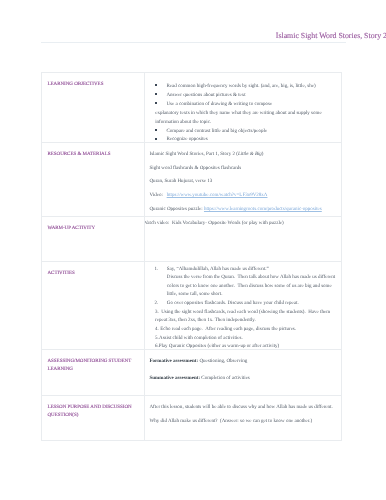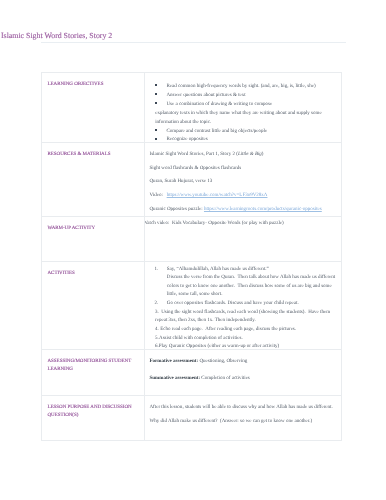--- a/index.html
+++ b/index.html
@@ -1,21 +1,21 @@
 <!DOCTYPE html>
 <html><head>
 <meta charset="utf-8">
 <style>
   html,body{margin:0;padding:0;}
   body{width:386px;height:500px;background:#ffffff;
        font-family:"Liberation Serif","DejaVu Serif",serif;overflow:hidden;
        -webkit-font-smoothing:antialiased;text-rendering:geometricPrecision;}
   .page{position:relative;width:386px;height:500px;background:#ffffff;}
 
-  .doc-title{position:absolute;left:1px;top:32.3px;width:386px;text-align:left;
+  .doc-title{position:absolute;left:1px;top:32.3px;width:386px;text-align:right;
              color:#9b5ba0;font-size:7.85px;line-height:1;-webkit-text-stroke:0.1px #8f4e95;}
   .title-rule{position:absolute;left:41px;top:41.8px;width:304.5px;height:1.4px;
               background:#e9eef2;}
 
   table.lesson{position:absolute;left:41px;top:71.5px;width:301px;
                border-collapse:collapse;table-layout:fixed;}
   table.lesson td{border:0.8px solid #e9ecef;vertical-align:top;box-sizing:border-box;}
 
   td.label{width:102.5px;padding:8.1px 3px 3px 5.5px;color:#8e4a94;-webkit-text-stroke:0.12px #8e4a94;
            font-size:4.98px;line-height:8.75px;letter-spacing:0px;}

